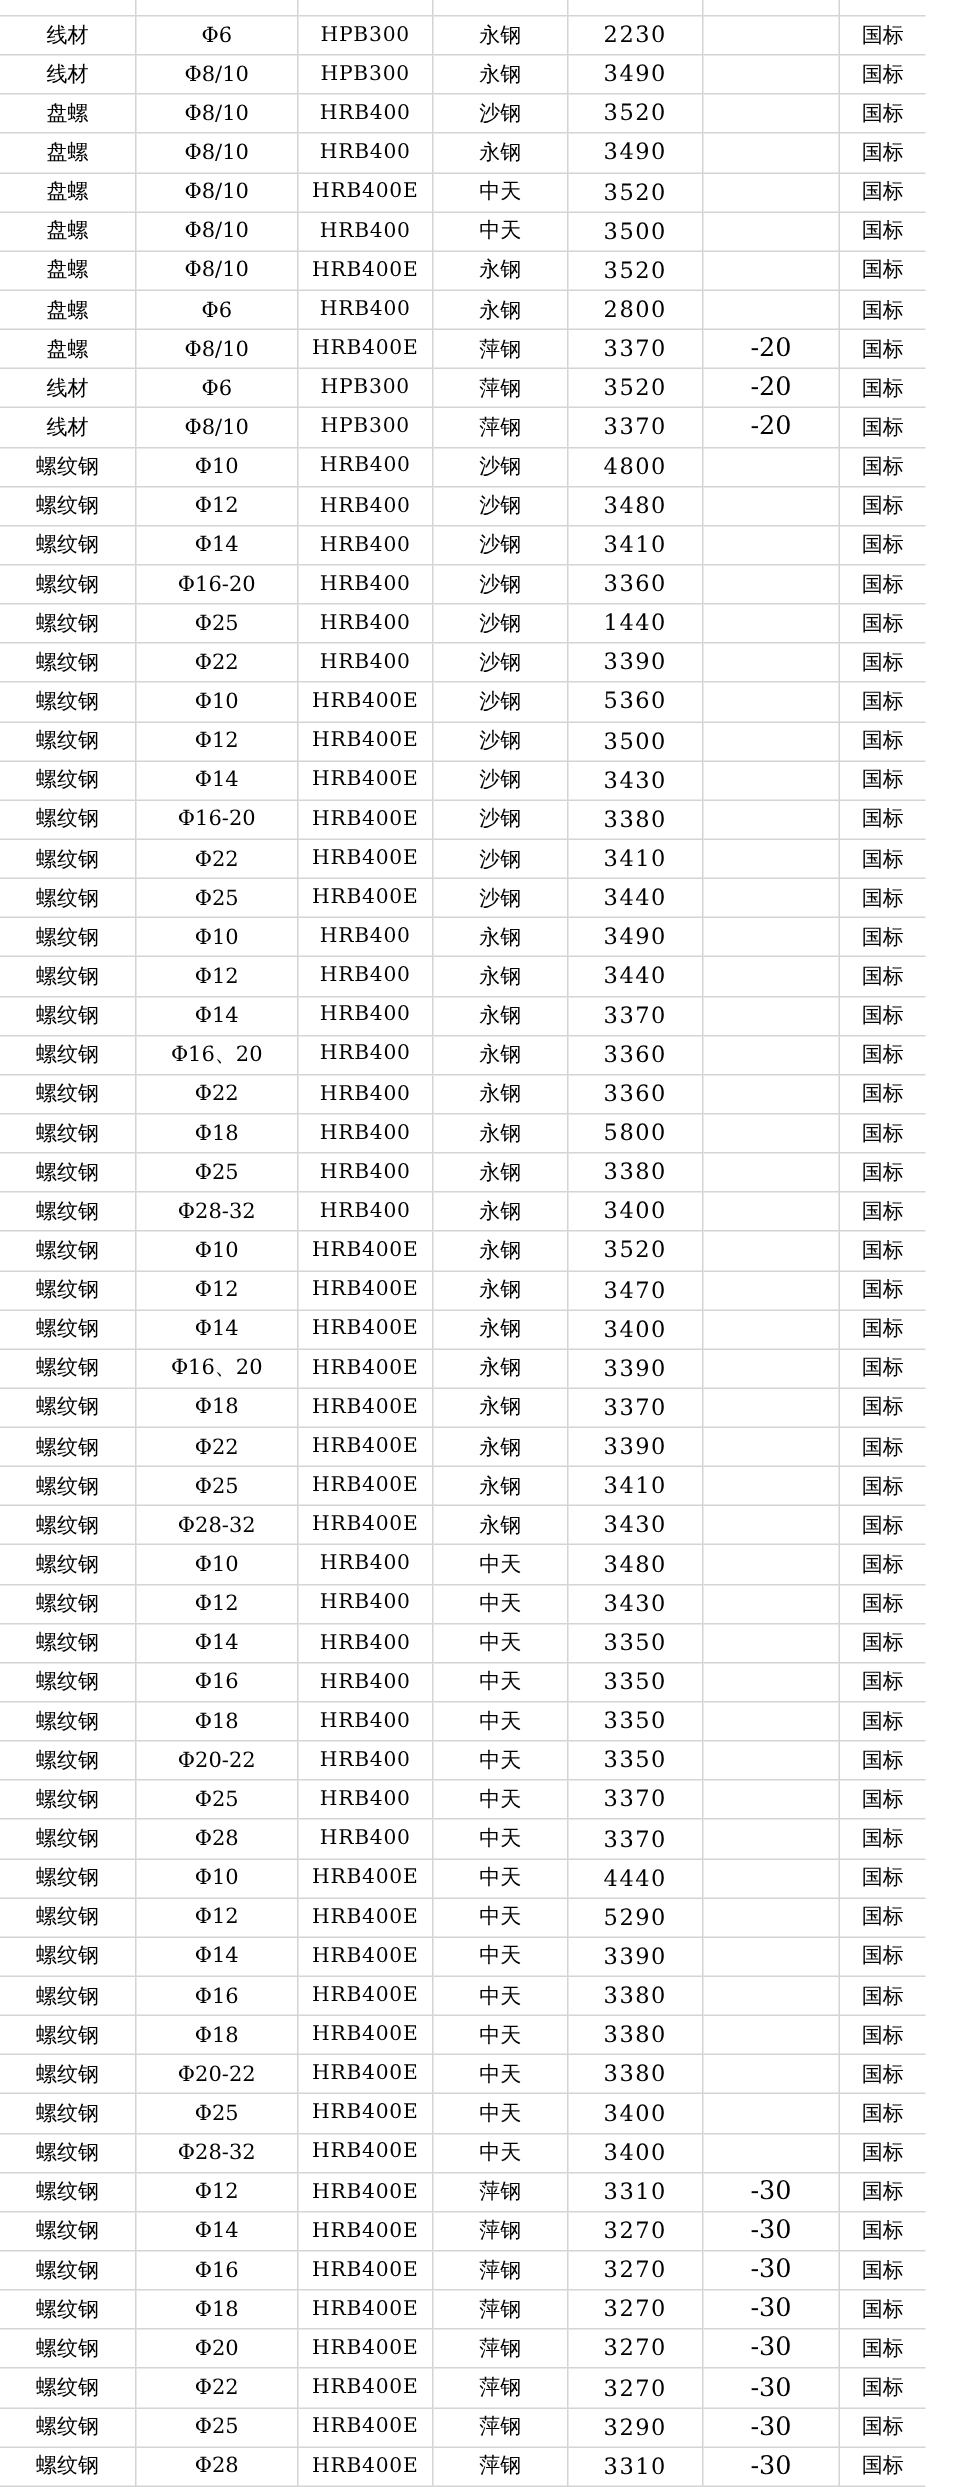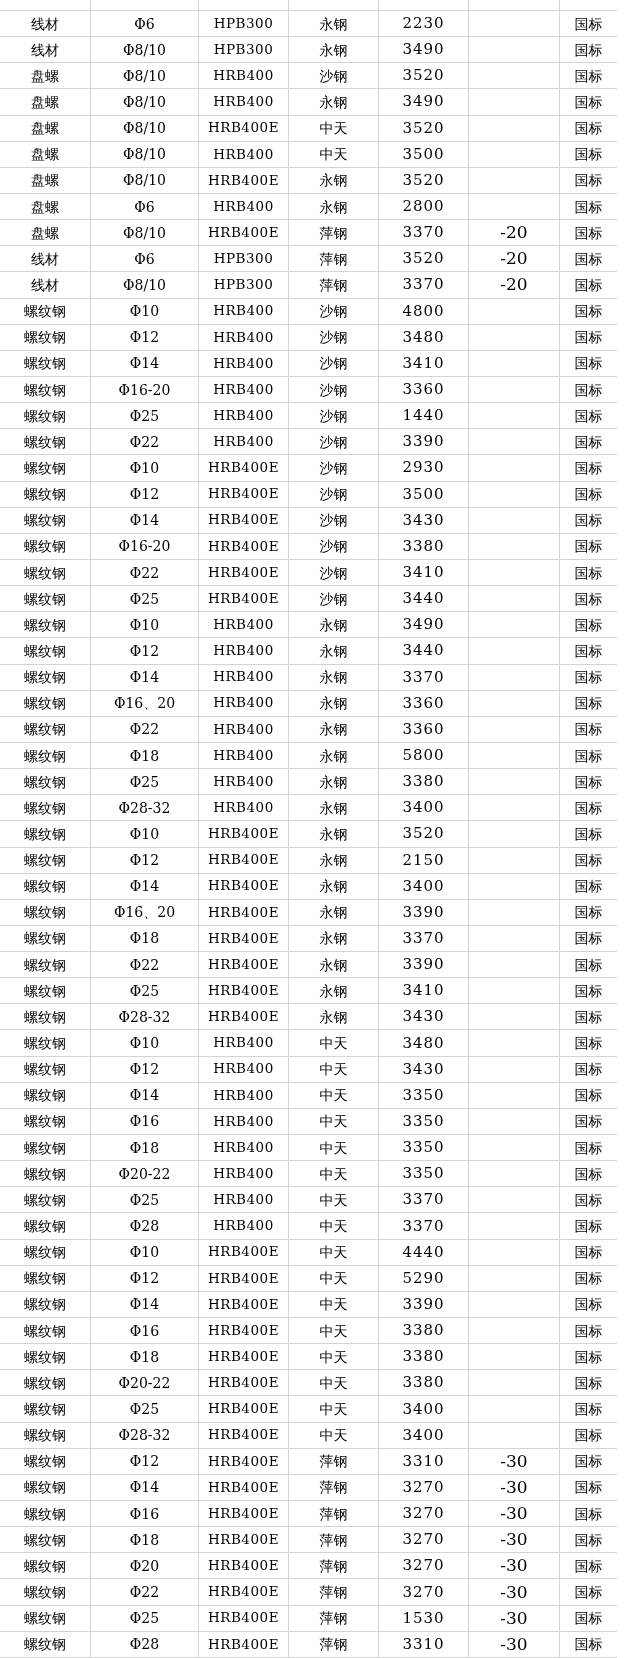--- a/index.html
+++ b/index.html
@@ -209,21 +209,21 @@
         <div class="cell col-mill">沙钢</div>
         <div class="cell col-price">3390</div>
         <div class="cell col-change"></div>
         <div class="cell col-standard">国标</div>
       </div>
       <div class="grid-row">
         <div class="cell col-category">螺纹钢</div>
         <div class="cell col-spec">Φ10</div>
         <div class="cell col-grade">HRB400E</div>
         <div class="cell col-mill">沙钢</div>
-        <div class="cell col-price">2930</div>
+        <div class="cell col-price">5360</div>
         <div class="cell col-change"></div>
         <div class="cell col-standard">国标</div>
       </div>
       <div class="grid-row">
         <div class="cell col-category">螺纹钢</div>
         <div class="cell col-spec">Φ12</div>
         <div class="cell col-grade">HRB400E</div>
         <div class="cell col-mill">沙钢</div>
         <div class="cell col-price">3500</div>
         <div class="cell col-change"></div>
@@ -344,21 +344,21 @@
         <div class="cell col-mill">永钢</div>
         <div class="cell col-price">3520</div>
         <div class="cell col-change"></div>
         <div class="cell col-standard">国标</div>
       </div>
       <div class="grid-row">
         <div class="cell col-category">螺纹钢</div>
         <div class="cell col-spec">Φ12</div>
         <div class="cell col-grade">HRB400E</div>
         <div class="cell col-mill">永钢</div>
-        <div class="cell col-price">2150</div>
+        <div class="cell col-price">3470</div>
         <div class="cell col-change"></div>
         <div class="cell col-standard">国标</div>
       </div>
       <div class="grid-row">
         <div class="cell col-category">螺纹钢</div>
         <div class="cell col-spec">Φ14</div>
         <div class="cell col-grade">HRB400E</div>
         <div class="cell col-mill">永钢</div>
         <div class="cell col-price">3400</div>
         <div class="cell col-change"></div>
@@ -605,21 +605,21 @@
         <div class="cell col-mill">萍钢</div>
         <div class="cell col-price">3270</div>
         <div class="cell col-change">-30</div>
         <div class="cell col-standard">国标</div>
       </div>
       <div class="grid-row">
         <div class="cell col-category">螺纹钢</div>
         <div class="cell col-spec">Φ25</div>
         <div class="cell col-grade">HRB400E</div>
         <div class="cell col-mill">萍钢</div>
-        <div class="cell col-price">1530</div>
+        <div class="cell col-price">3290</div>
         <div class="cell col-change">-30</div>
         <div class="cell col-standard">国标</div>
       </div>
       <div class="grid-row">
         <div class="cell col-category">螺纹钢</div>
         <div class="cell col-spec">Φ28</div>
         <div class="cell col-grade">HRB400E</div>
         <div class="cell col-mill">萍钢</div>
         <div class="cell col-price">3310</div>
         <div class="cell col-change">-30</div>

